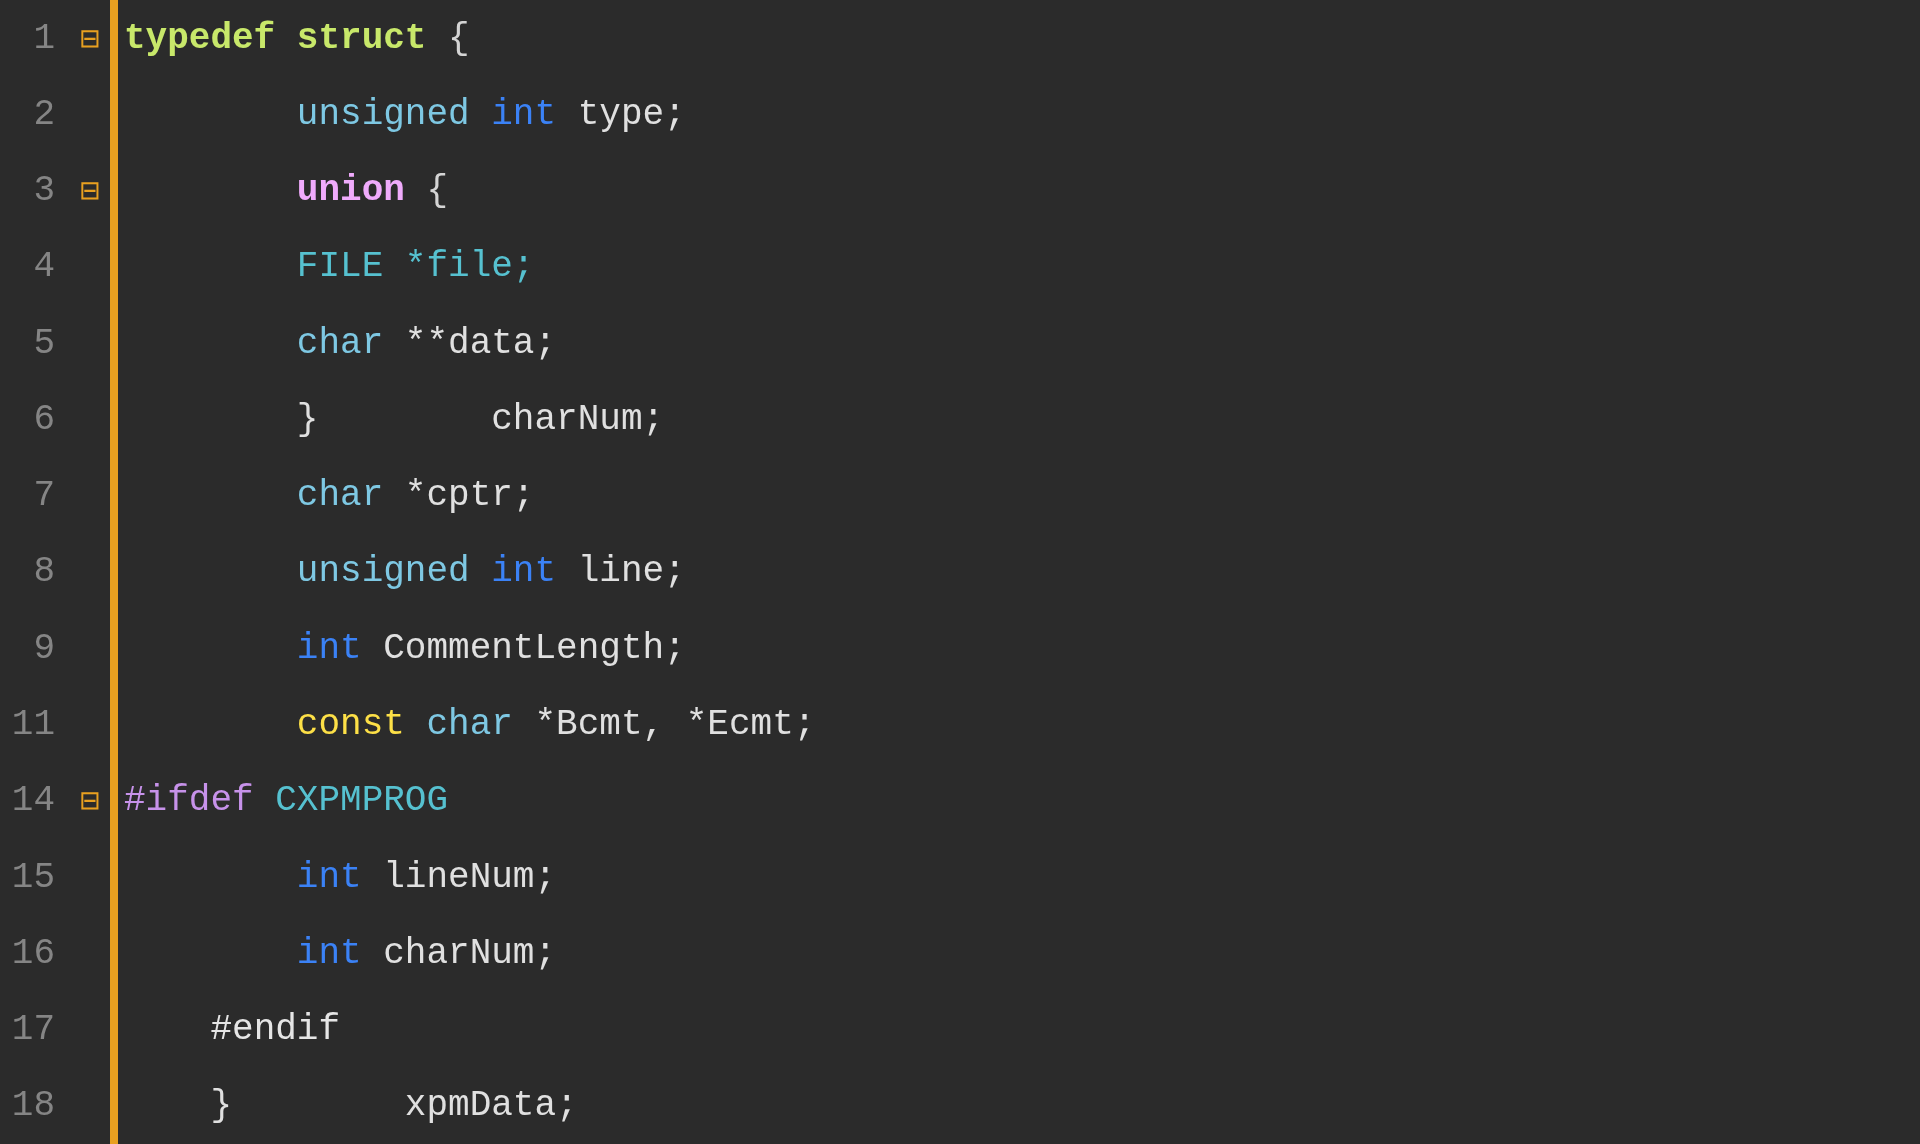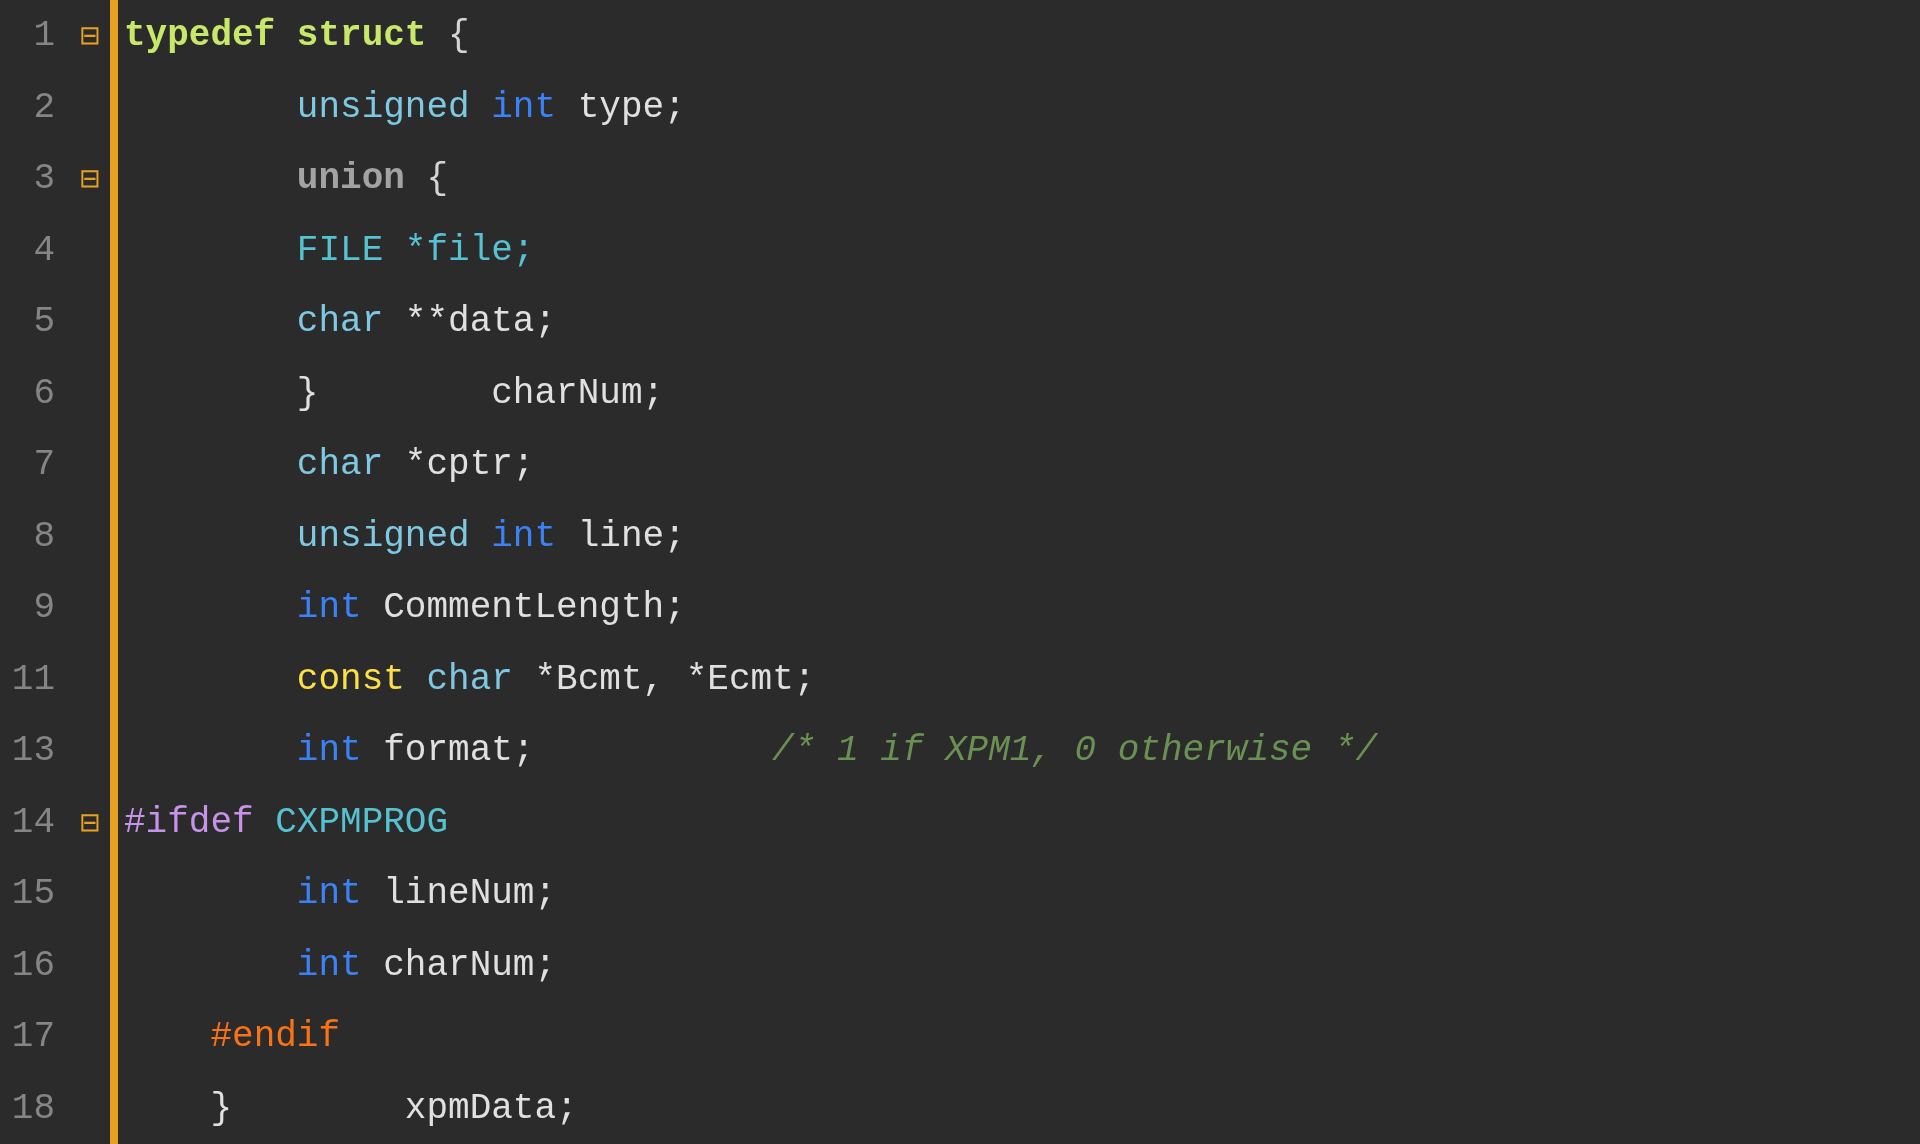--- a/index.html
+++ b/index.html
@@ -22,27 +22,27 @@
     .code-container {
       display: flex;
       width: 100%;
       height: 100%;
       background-color: #2b2b2b;
     }
 
     
     .kw-typedef { color: #c8e86a; font-weight: bold; }
     .kw-struct { color: #c8e86a; font-weight: bold; }
-    .kw-union { color: #a3a3a3; font-weight: bold; }
+    .kw-union { color: #f0abfc; font-weight: bold; }
     .kw-unsigned { color: #7ec8e3; }
     .kw-int { color: #3b82f6; }
     .kw-char { color: #7ec8e3; }
     .kw-const { color: #fde047; }
     .kw-ifdef { color: #c792ea; }
-    .kw-endif { color: #f97316; }
+    .kw-endif { color: #e5e5e5; }
     .macro-name { color: #56c1d0; }
     .type-name { color: #56c1d0; }
     .var-name { color: #e0e0e0; }
     .punct { color: #d4d4d4; }
     .comment { color: #6a9153; font-style: italic; }
 
     table.code-table {
       border-collapse: collapse;
       width: 100%;
     }
@@ -140,26 +140,20 @@
           <td class="bar"></td>
           <td class="code"><span>        </span><span class="kw-int">int</span><span class="var-name"> CommentLength;</span></td>
         </tr>
         <tr>
           <td class="ln">11</td>
           <td class="fold"></td>
           <td class="bar"></td>
           <td class="code"><span>        </span><span class="kw-const">const</span><span> </span><span class="kw-char">char</span><span class="var-name"> *Bcmt, *Ecmt;</span></td>
         </tr>
         <tr>
-          <td class="ln">13</td>
-          <td class="fold"></td>
-          <td class="bar"></td>
-          <td class="code"><span>        </span><span class="kw-int">int</span><span class="var-name"> format;</span><span class="comment">           /* 1 if XPM1, 0 otherwise */</span></td>
-        </tr>
-        <tr>
           <td class="ln">14</td>
           <td class="fold" style="color: rgb(232, 160, 32); font-size: 26px; font-family: sans-serif;">⊟</td>
           <td class="bar"></td>
           <td class="code"><span class="kw-ifdef">#ifdef</span><span> </span><span class="macro-name">CXPMPROG</span></td>
         </tr>
         <tr>
           <td class="ln">15</td>
           <td class="fold"></td>
           <td class="bar"></td>
           <td class="code"><span>        </span><span class="kw-int">int</span><span class="var-name"> lineNum;</span></td>

